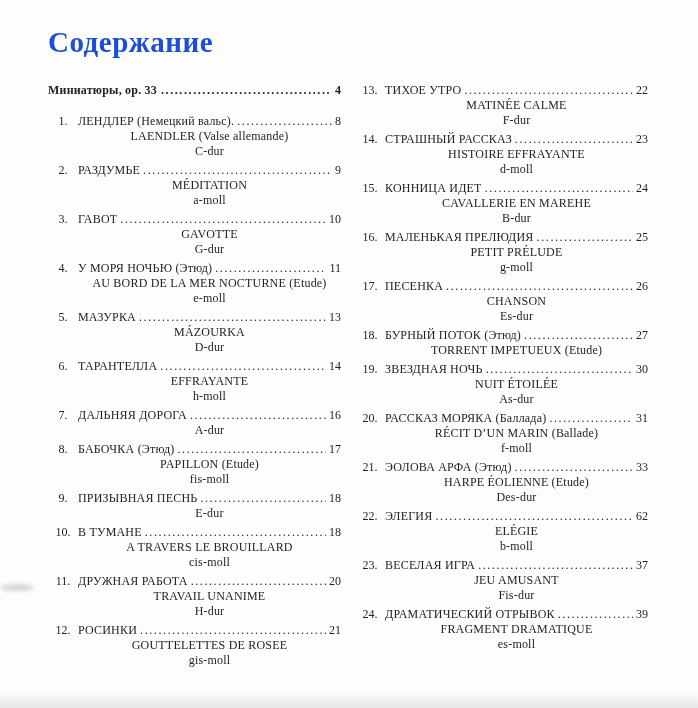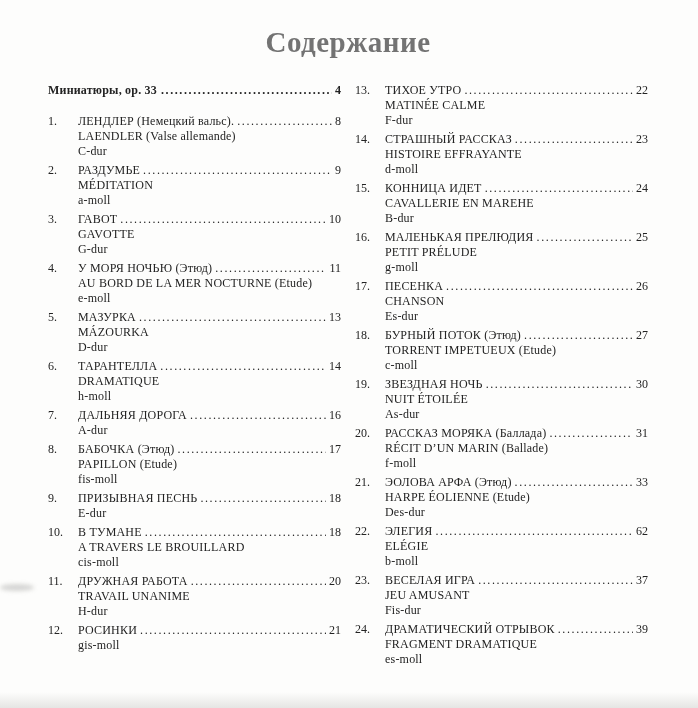--- a/index.html
+++ b/index.html
@@ -11,38 +11,38 @@
     overflow:hidden;
     position:relative;
   }
   .page{
     position:relative;
     width:698px;height:708px;
     box-sizing:border-box;
     padding:26px 50px 0 48px;
   }
   .page-title{
-    text-align:center;
+    text-align:left;
     font-size:29px;
     font-weight:bold;
     letter-spacing:0.5px;
     margin:0 0 24px 0;
-    color:#737373;
+    color:#1d4ed8;
   }
   .columns{
     display:flex;
     gap:14px;
   }
   .col{
     flex:1 1 0;
     min-width:0;
     font-size:12px;
     line-height:15px;
   }
-  .entry{margin-bottom:4px;}
+  .entry{margin-bottom:4px;text-align:center;}
   .opus-header{font-weight:bold;margin-bottom:16px;}
   .line1{display:flex;align-items:baseline;}
   .num{flex:0 0 30px;}
   .etitle{white-space:nowrap;letter-spacing:0.2px;}
   .leader{
     flex:1 1 auto;
     overflow:hidden;
     white-space:nowrap;
     letter-spacing:1.6px;
     margin-left:3px;
@@ -131,21 +131,21 @@
           <div class="sub">MÁZOURKA</div>
           <div class="key">D-dur</div>
         </div>
         <div class="entry">
           <div class="line1">
             <span class="num">6.</span>
             <span class="etitle">ТАРАНТЕЛЛА</span>
             <span class="leader">........................................................................................................................</span>
             <span class="pg">14</span>
           </div>
-          <div class="sub">DRAMATIQUE</div>
+          <div class="sub">EFFRAYANTE</div>
           <div class="key">h-moll</div>
         </div>
         <div class="entry">
           <div class="line1">
             <span class="num">7.</span>
             <span class="etitle">ДАЛЬНЯЯ ДОРОГА</span>
             <span class="leader">........................................................................................................................</span>
             <span class="pg">16</span>
           </div>
           <div class="key">A-dur</div>
@@ -189,20 +189,21 @@
           <div class="sub">TRAVAIL UNANIME</div>
           <div class="key">H-dur</div>
         </div>
         <div class="entry">
           <div class="line1">
             <span class="num">12.</span>
             <span class="etitle">РОСИНКИ</span>
             <span class="leader">........................................................................................................................</span>
             <span class="pg">21</span>
           </div>
+          <div class="sub">GOUTTELETTES DE ROSEE</div>
           <div class="key">gis-moll</div>
         </div>
       </div>
 
     <div class="col" id="right-col">
         <div class="entry">
           <div class="line1">
             <span class="num">13.</span>
             <span class="etitle">ТИХОЕ УТРО</span>
             <span class="leader">........................................................................................................................</span>
@@ -252,21 +253,20 @@
           <div class="key">Es-dur</div>
         </div>
         <div class="entry">
           <div class="line1">
             <span class="num">18.</span>
             <span class="etitle">БУРНЫЙ ПОТОК (Этюд)</span>
             <span class="leader">........................................................................................................................</span>
             <span class="pg">27</span>
           </div>
           <div class="sub">TORRENT IMPETUEUX (Etude)</div>
-          <div class="key">c-moll</div>
         </div>
         <div class="entry">
           <div class="line1">
             <span class="num">19.</span>
             <span class="etitle">ЗВЕЗДНАЯ НОЧЬ</span>
             <span class="leader">........................................................................................................................</span>
             <span class="pg">30</span>
           </div>
           <div class="sub">NUIT ÉTOILÉE</div>
           <div class="key">As-dur</div>

